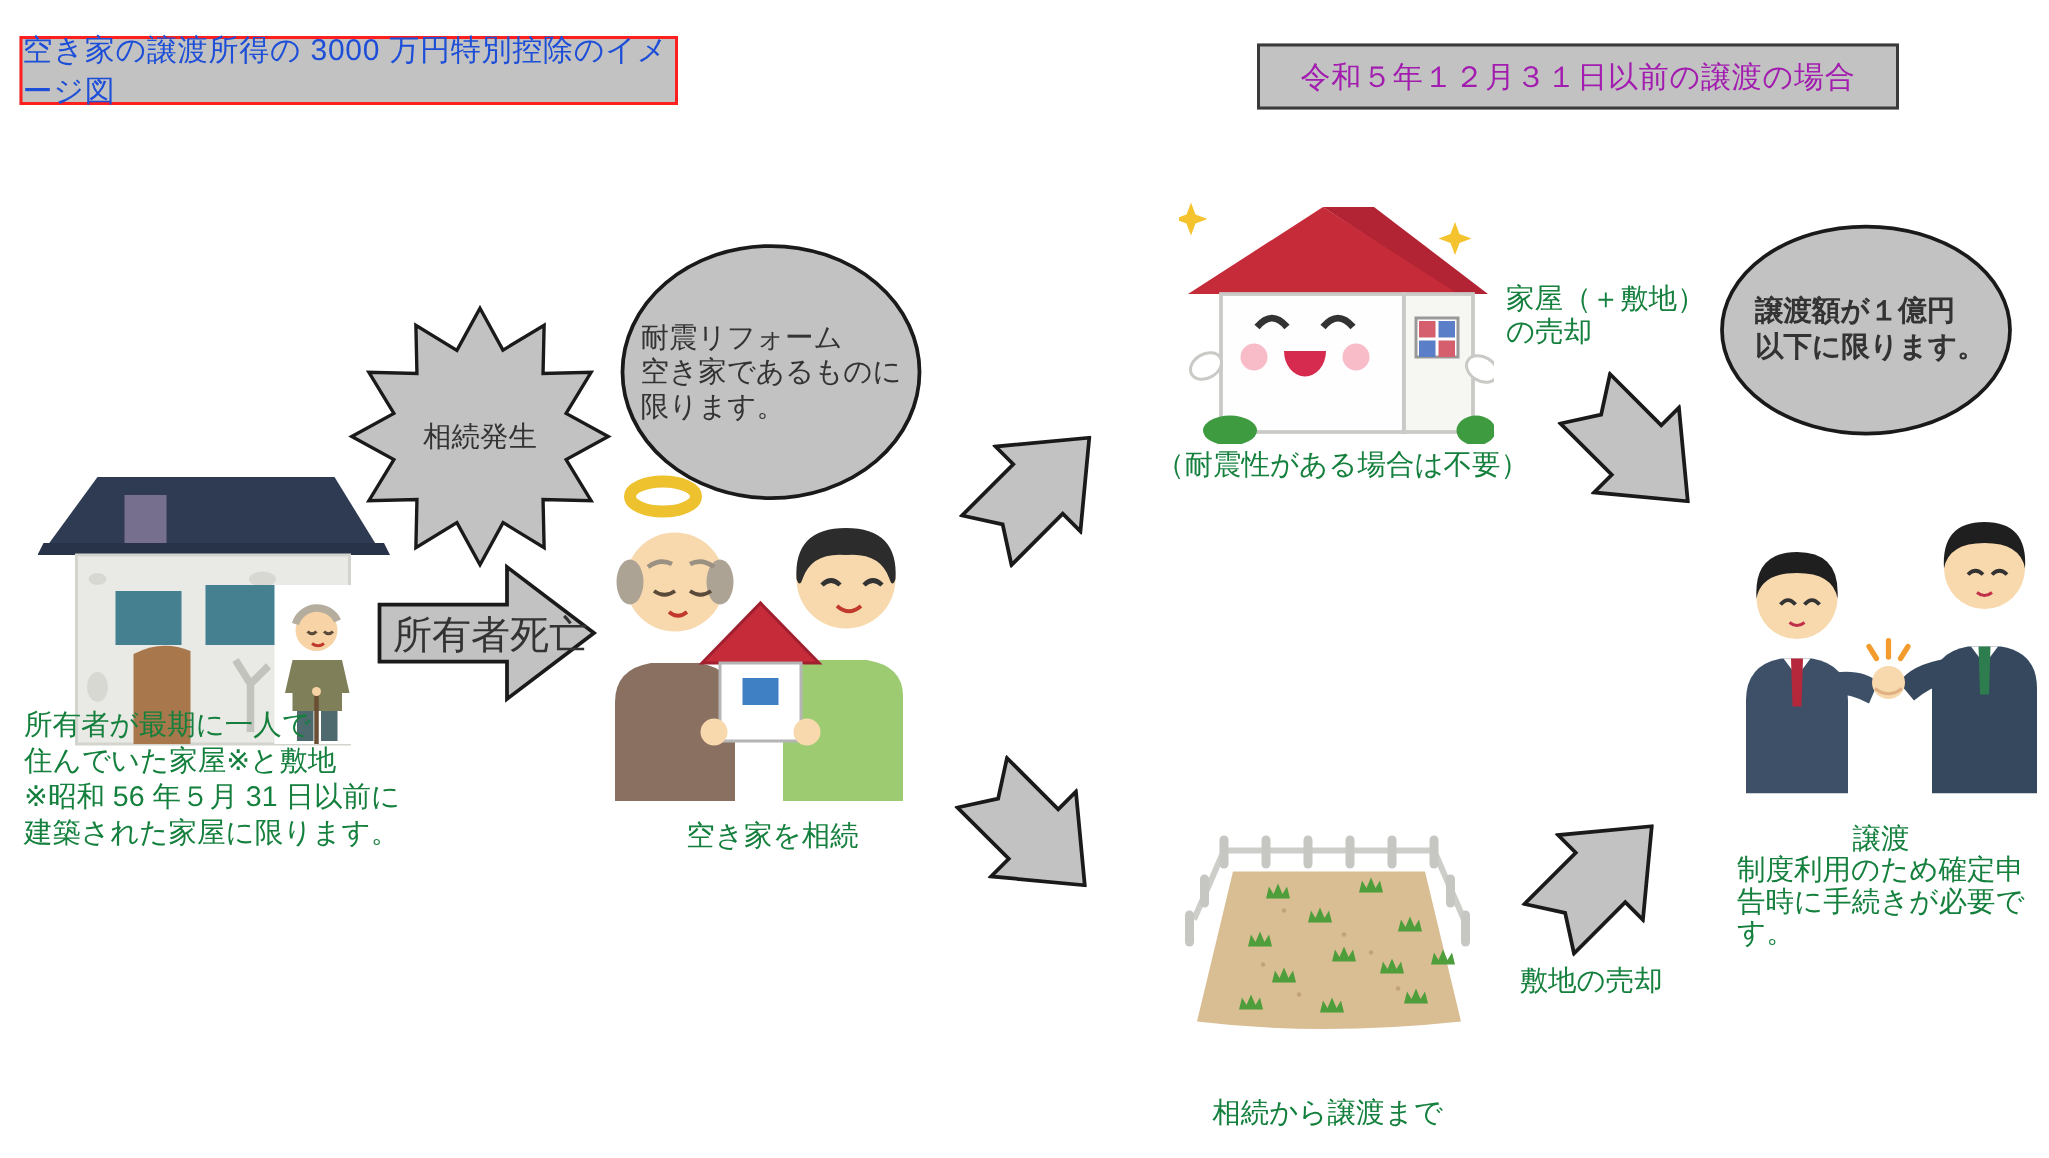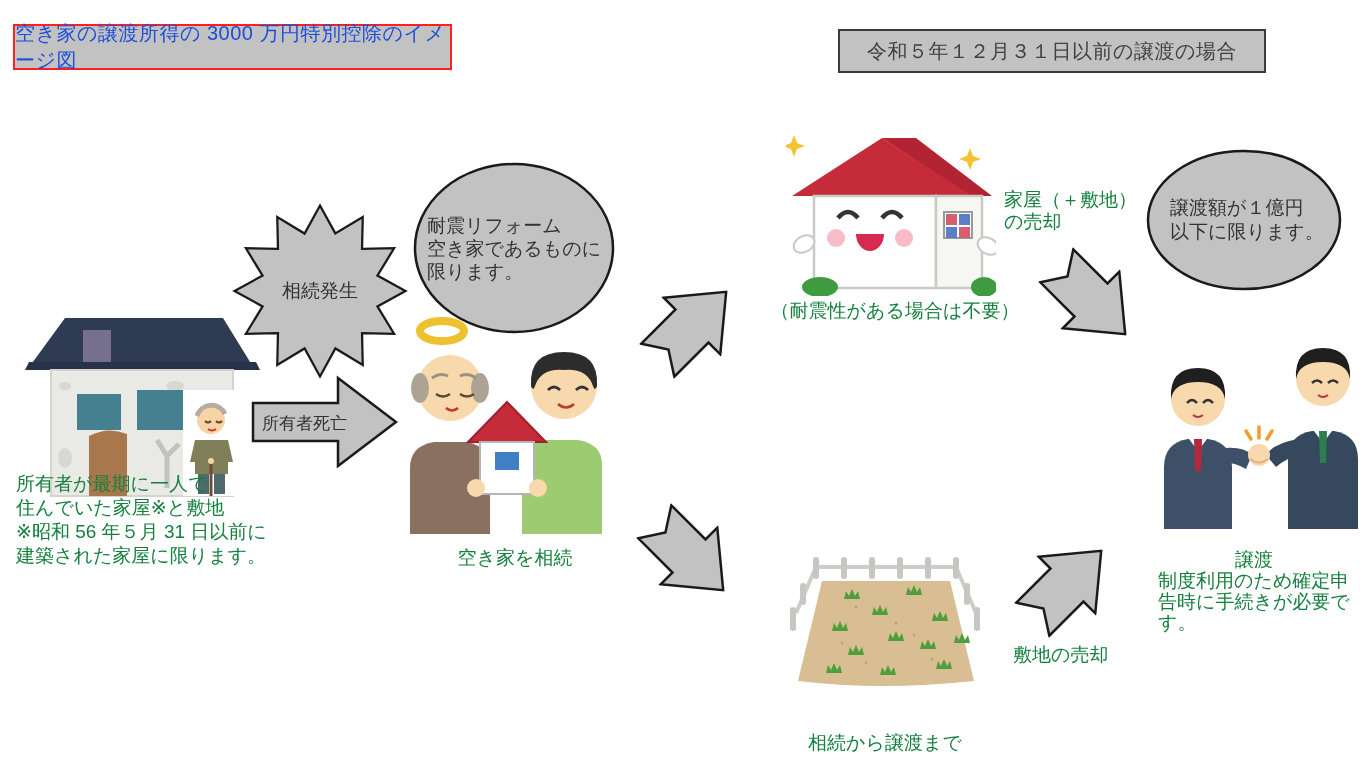--- a/index.html
+++ b/index.html
@@ -7,21 +7,21 @@
   .canvas {
     position:relative; width:1366px; height:772px; background:#ffffff;
     font-family:"Liberation Sans","DejaVu Sans",sans-serif; color:#333333; overflow:hidden;
   }
   .abs { position:absolute; }
   .gray-box {
     background:#c2c2c2; display:flex; align-items:center; justify-content:center;
     font-size:20px; letter-spacing:0.5px;
   }
   .title-box { border:2px solid #ff1f1f; color:#1d4ed8; }
-  .period-box { border:2px solid #3a3a3a; color:#404040; }
+  .period-box { border:2px solid #3a3a3a; color:#a21caf; }
   .txt { font-size:19px; line-height:24px; color:#15803d; }
   .center { text-align:center; }
   .overlay { position:absolute; left:0; top:0; width:100%; height:100%; }
   .flex-center { display:flex; align-items:center; justify-content:center; }
   .flex-col-center { display:flex; flex-direction:column; justify-content:center; }
   .bubble-text { font-size:19px; line-height:23px; color:#333333; }
   .arrow-ne { transform:rotate(-45deg); }
   .arrow-se { transform:rotate(45deg); }
   svg { display:block; }
 </style>
@@ -87,21 +87,21 @@
     <div>所有者が最期に一人で</div>
     <div>住んでいた家屋※と敷地</div>
     <div>※昭和 56 年５月 31 日以前に</div>
     <div>建築された家屋に限ります。</div>
   </div>
 
   <div class="abs" style="left:250px; top:366px; width:152px; height:114px;">
     <svg viewBox="0 0 150 112" width="150" height="112">
       <polygon points="3,37 88,37 88,12 146,56 88,100 88,75 3,75" fill="#c2c2c2" stroke="#1a1a1a" stroke-width="2.5"></polygon>
     </svg>
-    <div class="overlay flex-center" style="font-size:17px; justify-content:flex-start; padding-left:12px;">所有者死亡</div>
+    <div class="overlay flex-center" style="font-size:26px; justify-content:flex-start; padding-left:12px;">所有者死亡</div>
   </div>
 
   <div class="abs" style="left:392px; top:316px; width:230px; height:218px;">
     <svg viewBox="0 0 230 218" width="230" height="218">
       <ellipse cx="50" cy="15" rx="22" ry="10" fill="none" stroke="#eec12f" stroke-width="8"></ellipse>
       <circle cx="58" cy="72" r="33" fill="#f8d8ad"></circle>
       <ellipse cx="28" cy="72" rx="9" ry="15" fill="#aca394"></ellipse>
       <ellipse cx="88" cy="72" rx="9" ry="15" fill="#aca394"></ellipse>
       <path d="M40,62 q8,-6 16,-2 M68,60 q8,-4 16,2" stroke="#9a9183" stroke-width="3" fill="none"></path>
       <path d="M44,78 q7,5 14,0 M68,78 q7,5 14,0" stroke="#5a4a3a" stroke-width="2.5" fill="none"></path>
@@ -161,21 +161,21 @@
 
   <div class="abs txt" style="left:1004px; top:189px; width:160px; line-height:22px;">
     <div>家屋（＋敷地）</div>
     <div>の売却</div>
   </div>
 
   <div class="abs" style="left:1146px; top:149px; width:196px; height:142px;">
     <svg viewBox="0 0 196 142" width="196" height="142">
       <ellipse cx="98" cy="71" rx="96" ry="69" fill="#c2c2c2" stroke="#1a1a1a" stroke-width="2.5"></ellipse>
     </svg>
-    <div class="overlay flex-col-center bubble-text" style="padding-left:24px; line-height:24px;">
+    <div class="overlay flex-col-center bubble-text" style="padding-left:24px; line-height:24px;font-weight:bold;">
       <div>譲渡額が１億円</div>
       <div>以下に限ります。</div>
     </div>
   </div>
 
   <div class="abs arrow-se" style="left:1041px; top:258px; width:100px; height:84px;">
     <svg viewBox="0 0 120 100" width="100" height="84">
       <polygon points="2,22 60,22 60,2 118,50 60,98 60,78 2,78 20,50" fill="#c2c2c2" stroke="#1a1a1a" stroke-width="3"></polygon>
     </svg>
   </div>

